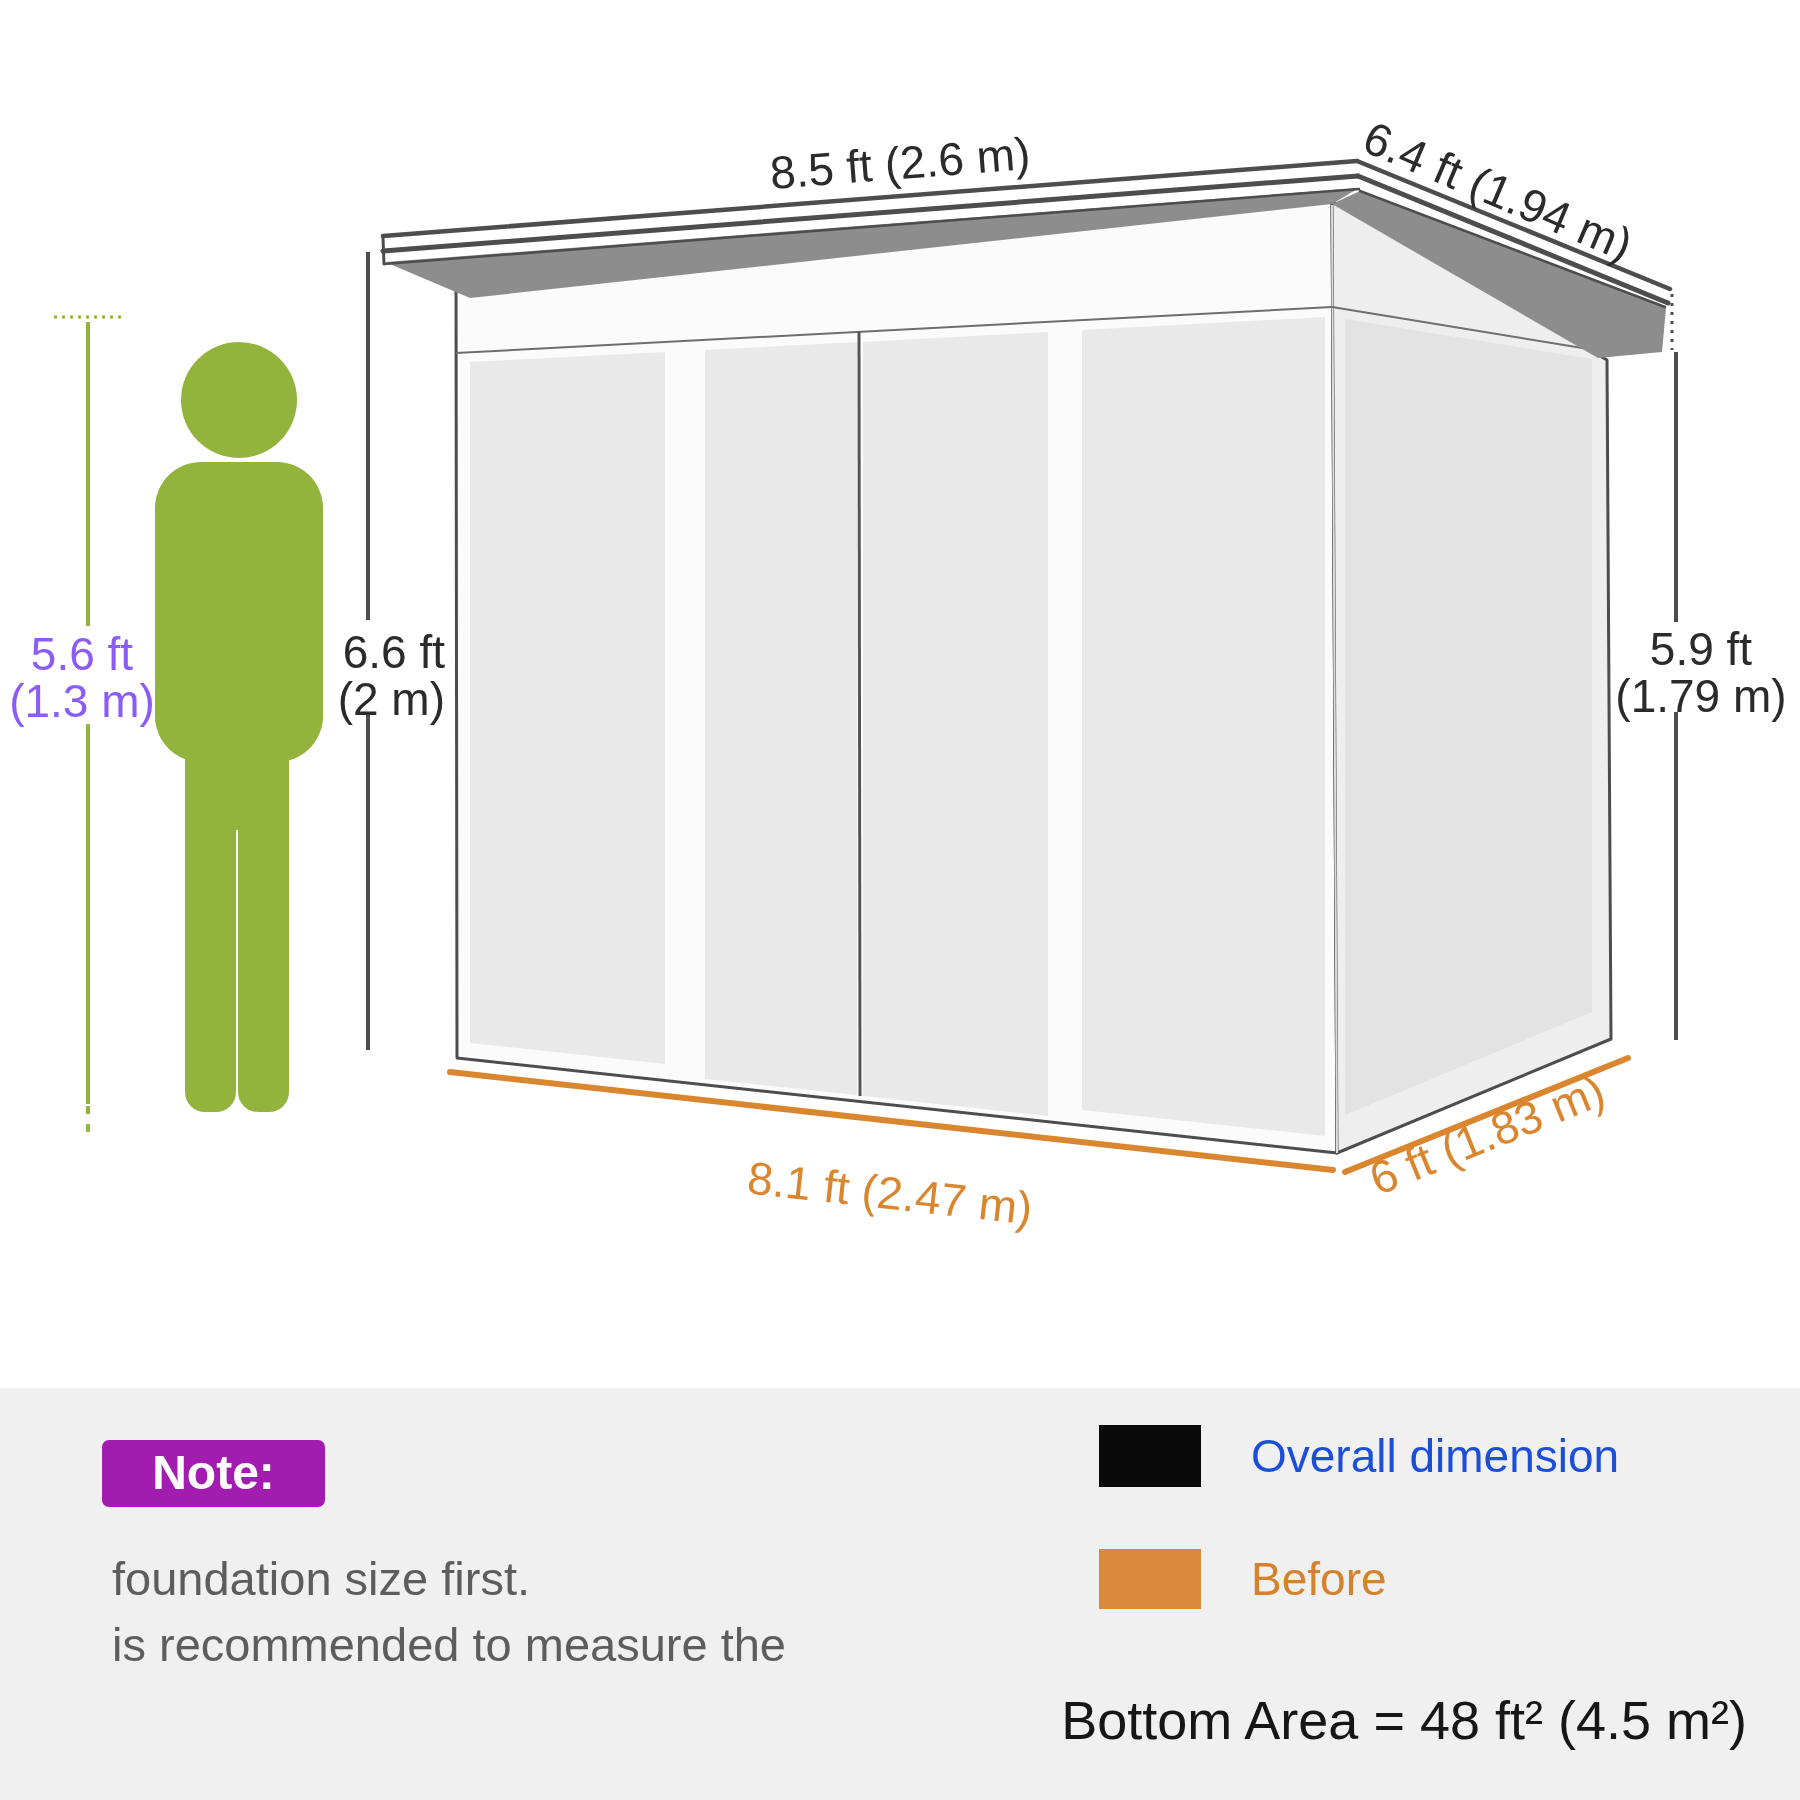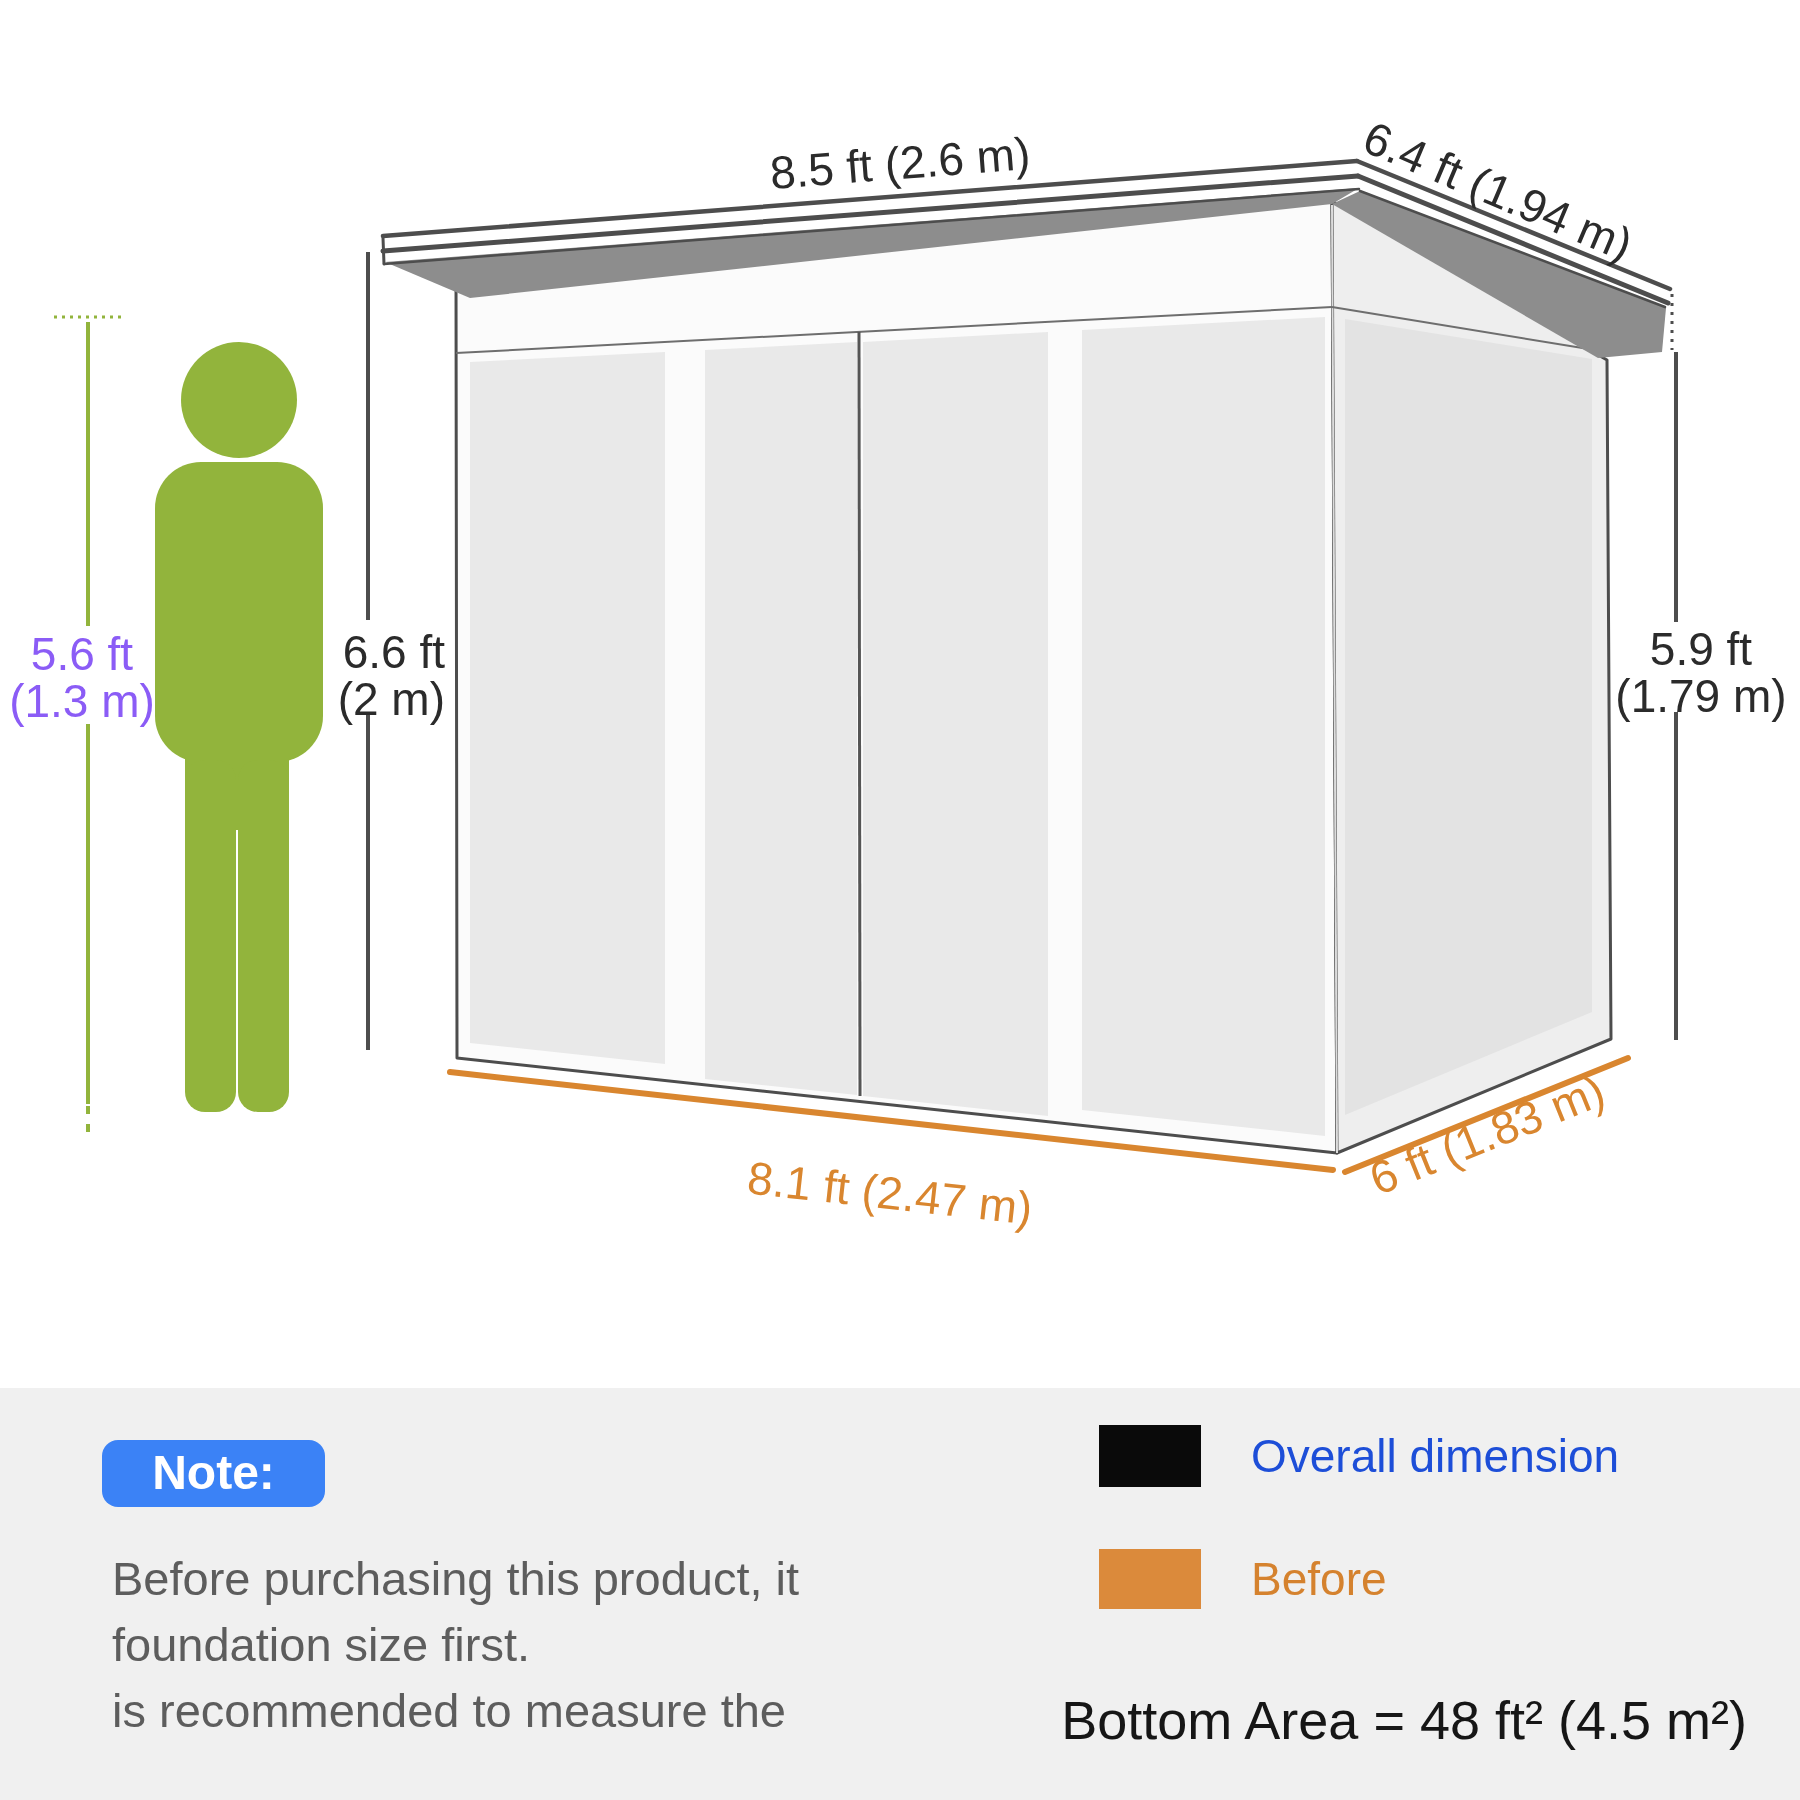--- a/index.html
+++ b/index.html
@@ -115,23 +115,22 @@
   </div>
 
   <div class="txt dim-person">
     <div>5.6 ft</div>
     <div>(1.3 m)</div>
   </div>
 
   <div class="txt dim-base-w">8.1 ft (2.47 m)</div>
   <div class="txt dim-base-d">6 ft (1.83 m)</div>
 
-  <div class="note-badge" style="background: #3b82f6;">Note:</div>
+  <div class="note-badge" style="background: #a21caf; border-radius: 7px;">Note:</div>
   <div class="note-text">
-    <div>Before purchasing this product, it</div>
     <div>foundation size first.</div>
     <div>is recommended to measure the</div>
   </div>
 
   <div class="legend-swatch overall" style="background: rgb(10, 10, 10);"></div>
   <div class="legend-label overall">Overall dimension</div>
   <div class="legend-swatch bottom" style="background: rgb(219, 138, 59);"></div>
   <div class="legend-label bottom">Before</div>
 
   <div class="bottom-area">Bottom Area = 48 ft² (4.5 m²)</div>

